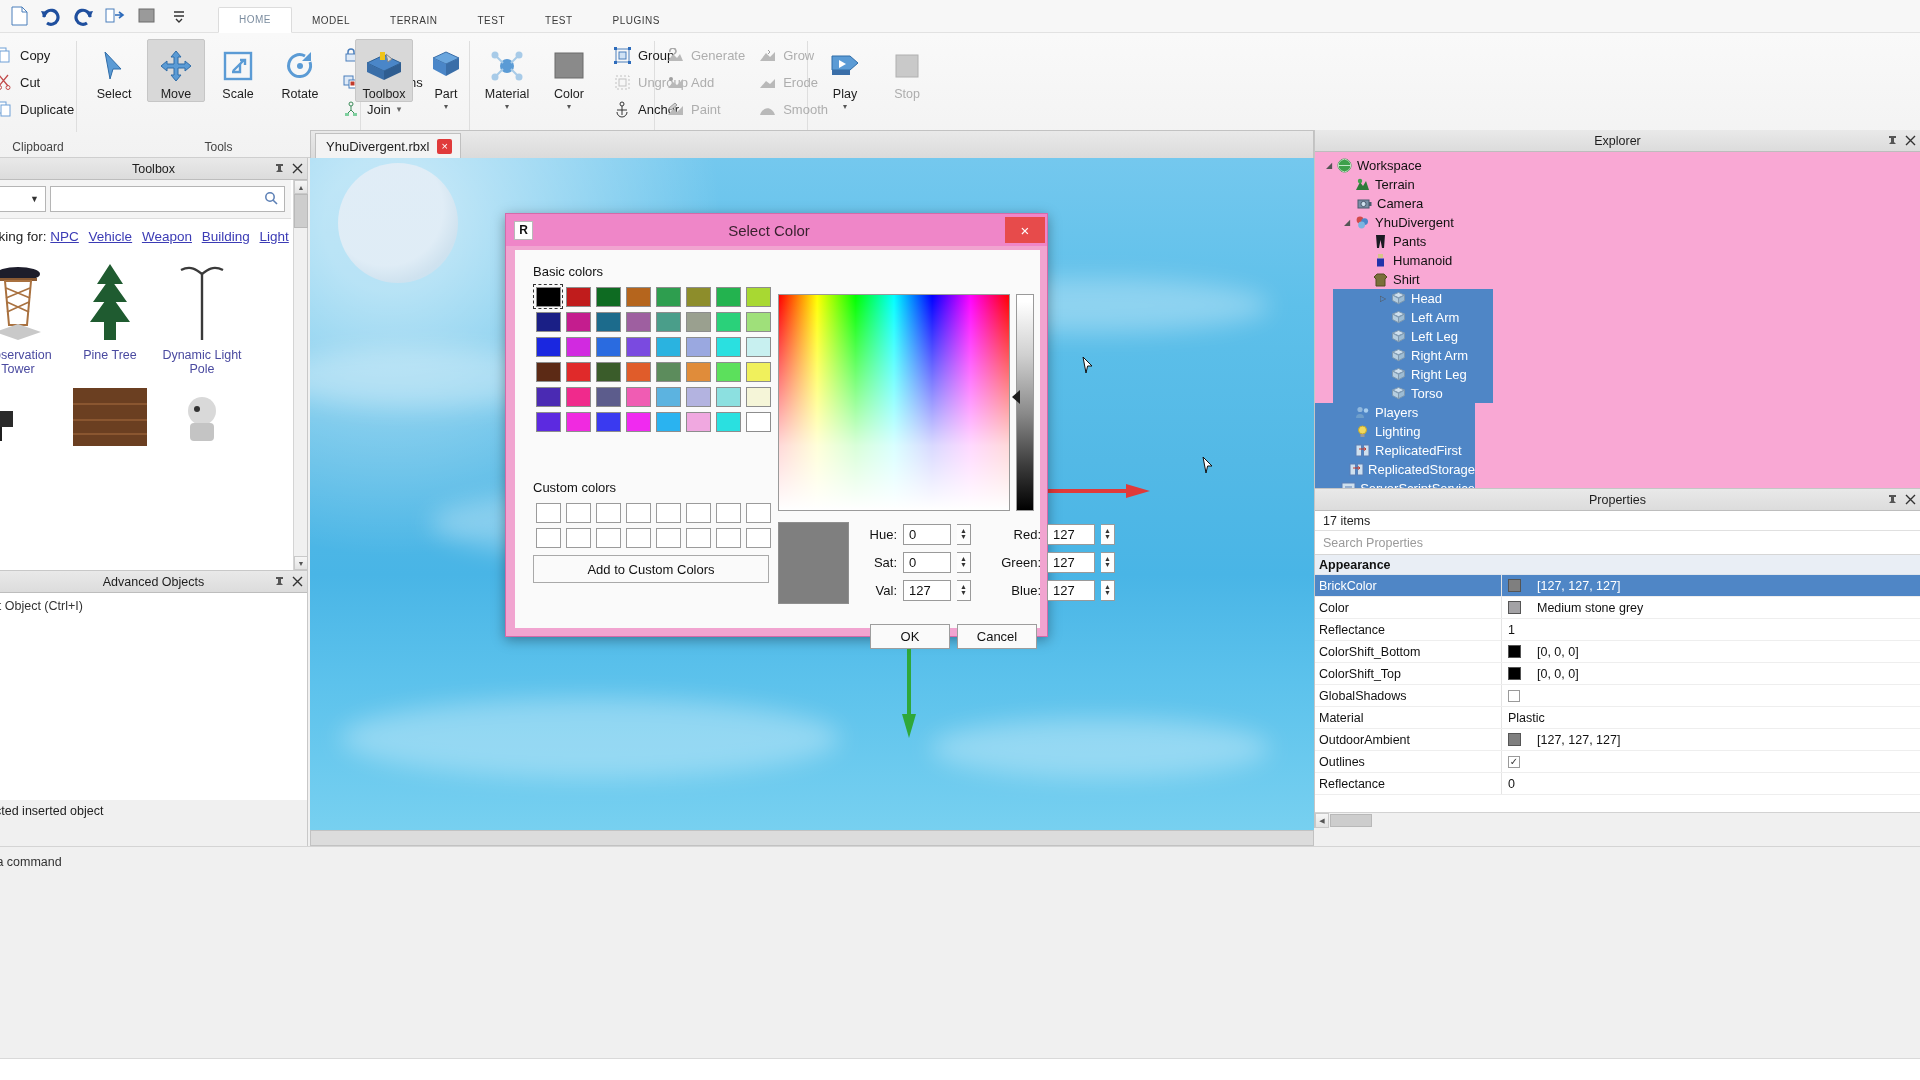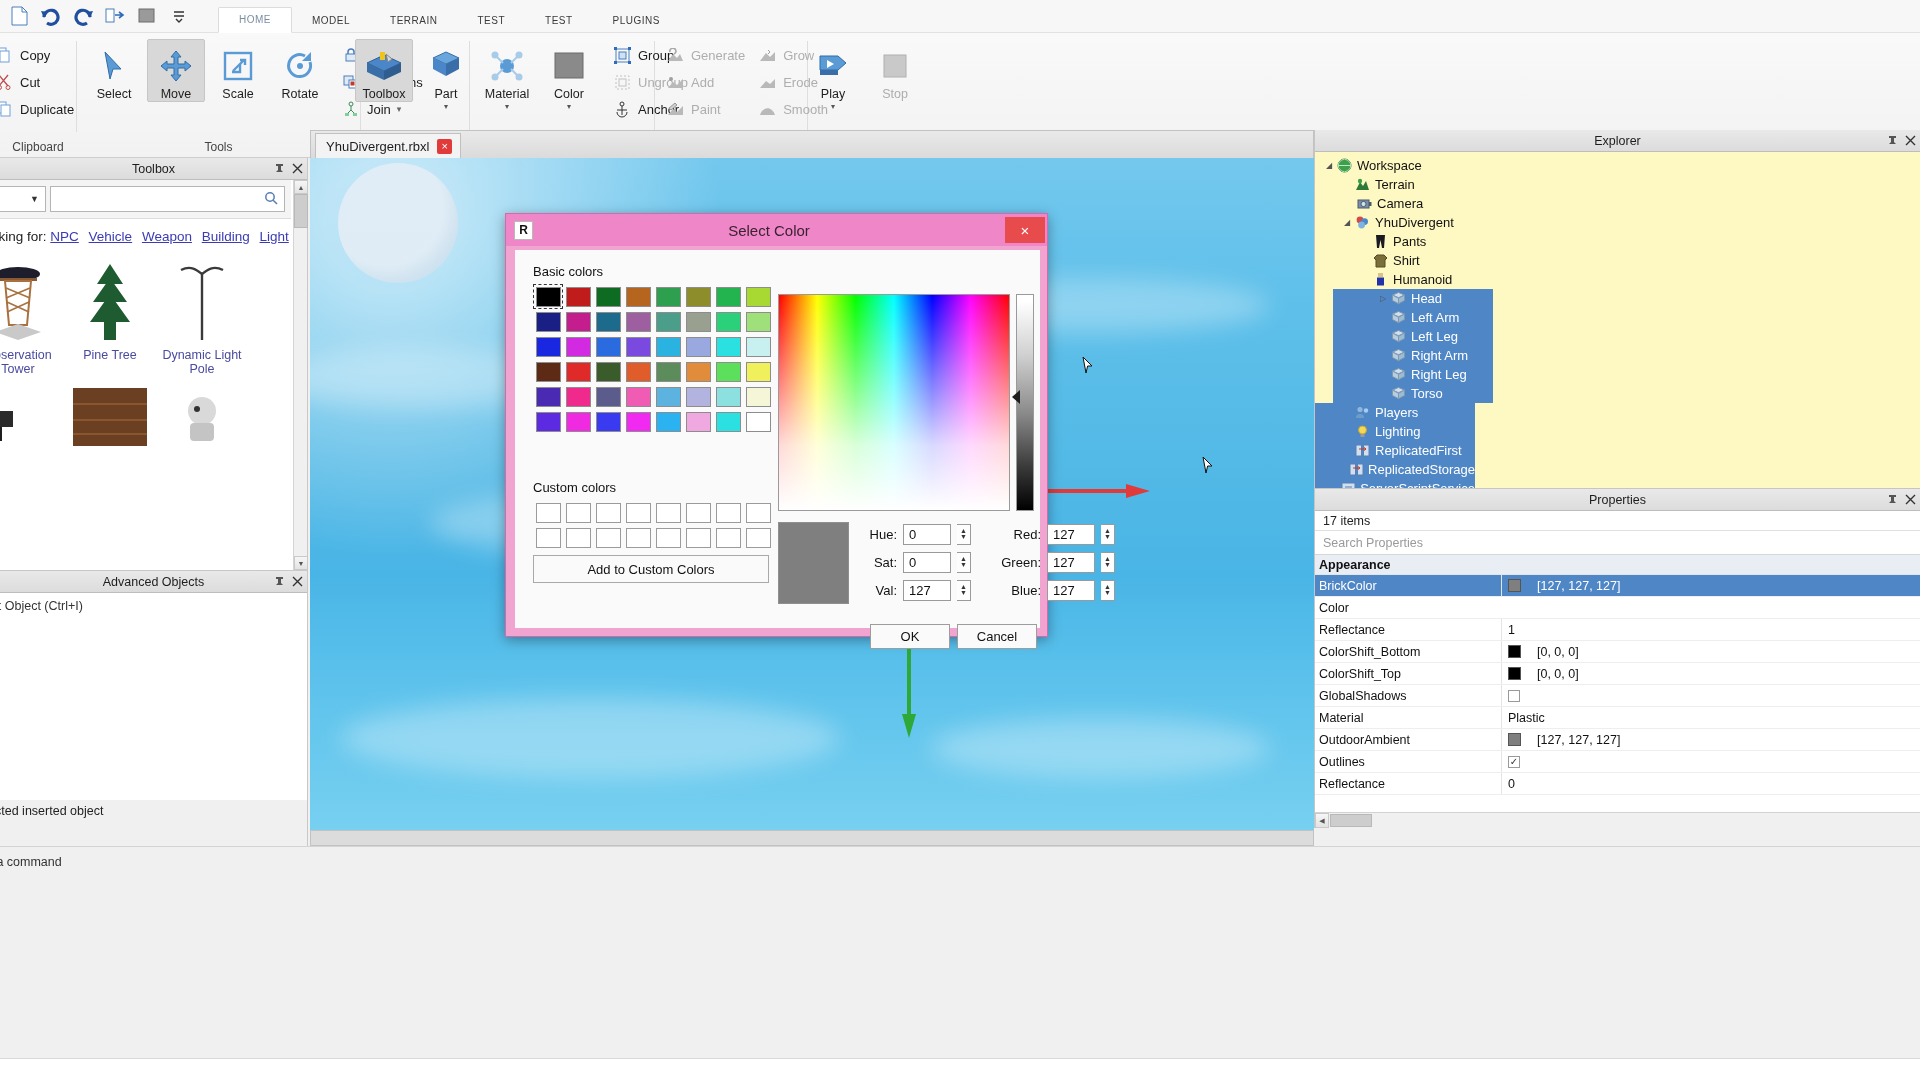--- a/index.html
+++ b/index.html
@@ -139,21 +139,21 @@
     opacity:.85;
   }
   
   .arrow-x { position:absolute; left:730px; top:326px; width:110px; height:14px; }
   .arrow-y { position:absolute; left:592px; top:470px; width:14px; height:110px; }
   .cursor { position:absolute; width:12px; height:18px; }
 
   
   .explorer {
     position:absolute; left:1314px; top:130px; width:606px; height:358px;
-    background:#fef9c3; border-left:1px solid #c5c5c5;
+    background:#f9a8d4; border-left:1px solid #c5c5c5;
   }
   .tree { padding:4px 0 0 0; font-size:13px; }
   .trow { display:flex; align-items:center; height:19px; padding-left:8px; white-space:nowrap; }
   .trow.sel { background:#4f86c6; color:#fff; }
   .twist { width:12px; font-size:8px; color:#555; display:flex; justify-content:center; }
   .ticon { width:18px; height:16px; display:flex; align-items:center; justify-content:center; margin-right:4px; }
   .tlabel { font-size:13px; }
 
   
   .props {
@@ -566,21 +566,21 @@
               </span>
               <span class="lb">Smooth</span>
             </div>
           </div>
         </div>
         <div class="group-label">Terrain</div>
       </div>
       <div class="group-sep"></div>
 
       <div class="group" style="width:112px">
-        <div class="group-body" style="justify-content:center">
+        <div class="group-body" style="">
           <div class="bigbtn">
             <span class="ic">
               <svg width="34" height="32" viewBox="0 0 34 32">
                   <path d="M4 6h18l8 7-8 7H4z" fill="#5b9bd5" stroke="#2f6ca8"></path>
                   <path d="M4 20v5h18v-5" fill="#3a6ea8"></path>
                   <path d="M11 10l7 4-7 4z" fill="#fff"></path>
                 </svg>
             </span>
             <span class="lb">Play</span>
             <span class="caret">▾</span>
@@ -822,34 +822,34 @@
             <svg width="15" height="15" viewBox="0 0 15 15">
               <path d="M3 1h9l-1 13H9L7.5 6 6 14H4z" fill="#1a1a22"></path>
             </svg>
           </span>
           <span class="tlabel">Pants</span>
         </div>
         <div class="trow" style="padding-left: 44px; width: auto;">
           <span class="twist"></span>
           <span class="ticon">
             <svg width="15" height="15" viewBox="0 0 15 15">
-              <path d="M4 2h7l3 3-2 2v7H3V7L1 5z" fill="#7a6f3a" stroke="#554c22"></path>
-            </svg>
-          </span>
-          <span class="tlabel">Shirt</span>
-        </div>
-        <div class="trow" style="padding-left: 44px; width: auto;">
-          <span class="twist"></span>
-          <span class="ticon">
-            <svg width="15" height="15" viewBox="0 0 15 15">
               <rect x="5" y="1" width="5" height="4" fill="#d8c48a"></rect>
               <rect x="4" y="5.5" width="7" height="8" fill="#2233aa"></rect>
             </svg>
           </span>
           <span class="tlabel">Humanoid</span>
+        </div>
+        <div class="trow" style="padding-left: 44px; width: auto;">
+          <span class="twist"></span>
+          <span class="ticon">
+            <svg width="15" height="15" viewBox="0 0 15 15">
+              <path d="M4 2h7l3 3-2 2v7H3V7L1 5z" fill="#7a6f3a" stroke="#554c22"></path>
+            </svg>
+          </span>
+          <span class="tlabel">Shirt</span>
         </div>
         <div class="trow sel" style="padding-left: 44px; width: 160px; margin-left: 18px;">
           <span class="twist">▷</span>
           <span class="ticon">
             <svg width="15" height="15" viewBox="0 0 15 15">
               <path d="M7.5 1.5l6 2.6-6 2.6-6-2.6z" fill="#cfe0ee" stroke="#7f99b0"></path>
               <path d="M1.5 4.1v5.4l6 3.2V7.3z" fill="#b6cee0" stroke="#7f99b0"></path>
               <path d="M13.5 4.1v5.4l-6 3.2V7.3z" fill="#9dbcd4" stroke="#7f99b0"></path>
             </svg>
           </span>
@@ -988,20 +988,24 @@
     <div id="props-rows">
         <div class="p-row sel">
           <div class="p-name">BrickColor</div>
           <div class="p-val">
             <span class="sw" style="background: rgb(127, 127, 127);"></span>
             <span>[127, 127, 127]</span>
           </div>
         </div>
         <div class="p-row">
           <div class="p-name">Color</div>
+          <div class="p-val">
+            <span class="sw" style="background: rgb(163, 162, 165);"></span>
+            <span>Medium stone grey</span>
+          </div>
         </div>
         <div class="p-row">
           <div class="p-name">Reflectance</div>
           <div class="p-val">
             <span>1</span>
           </div>
         </div>
         <div class="p-row">
           <div class="p-name">ColorShift_Bottom</div>
           <div class="p-val">

